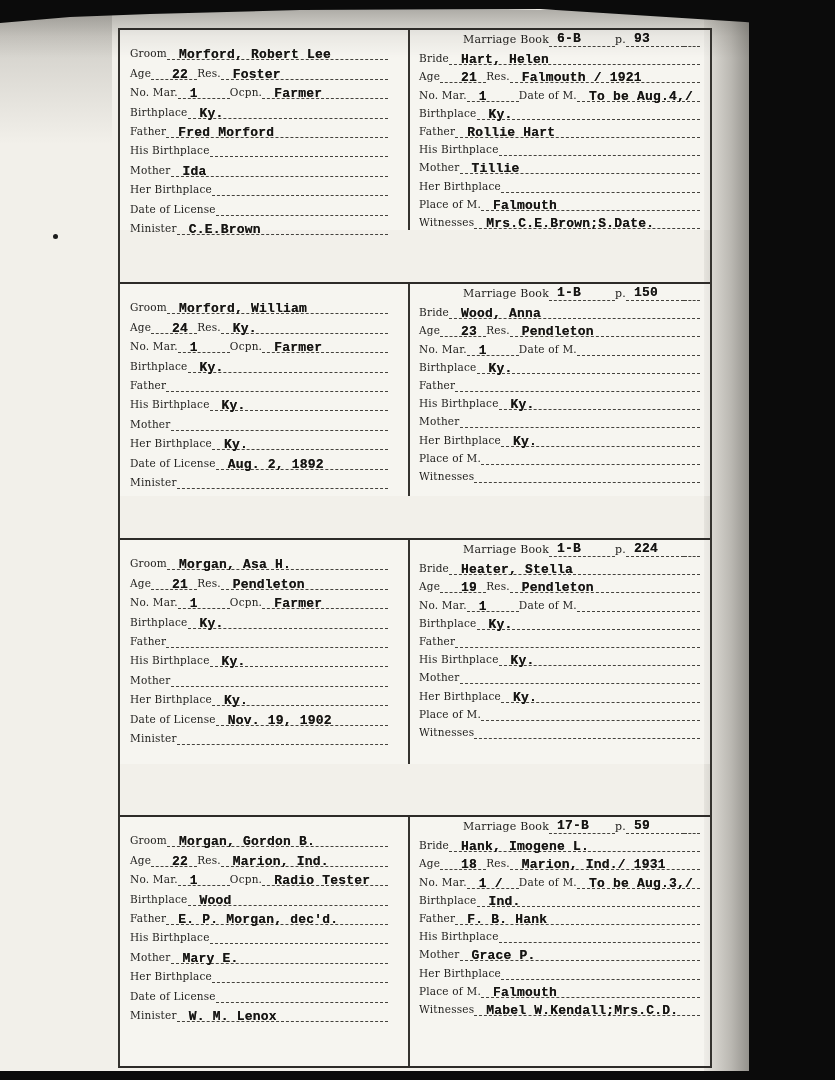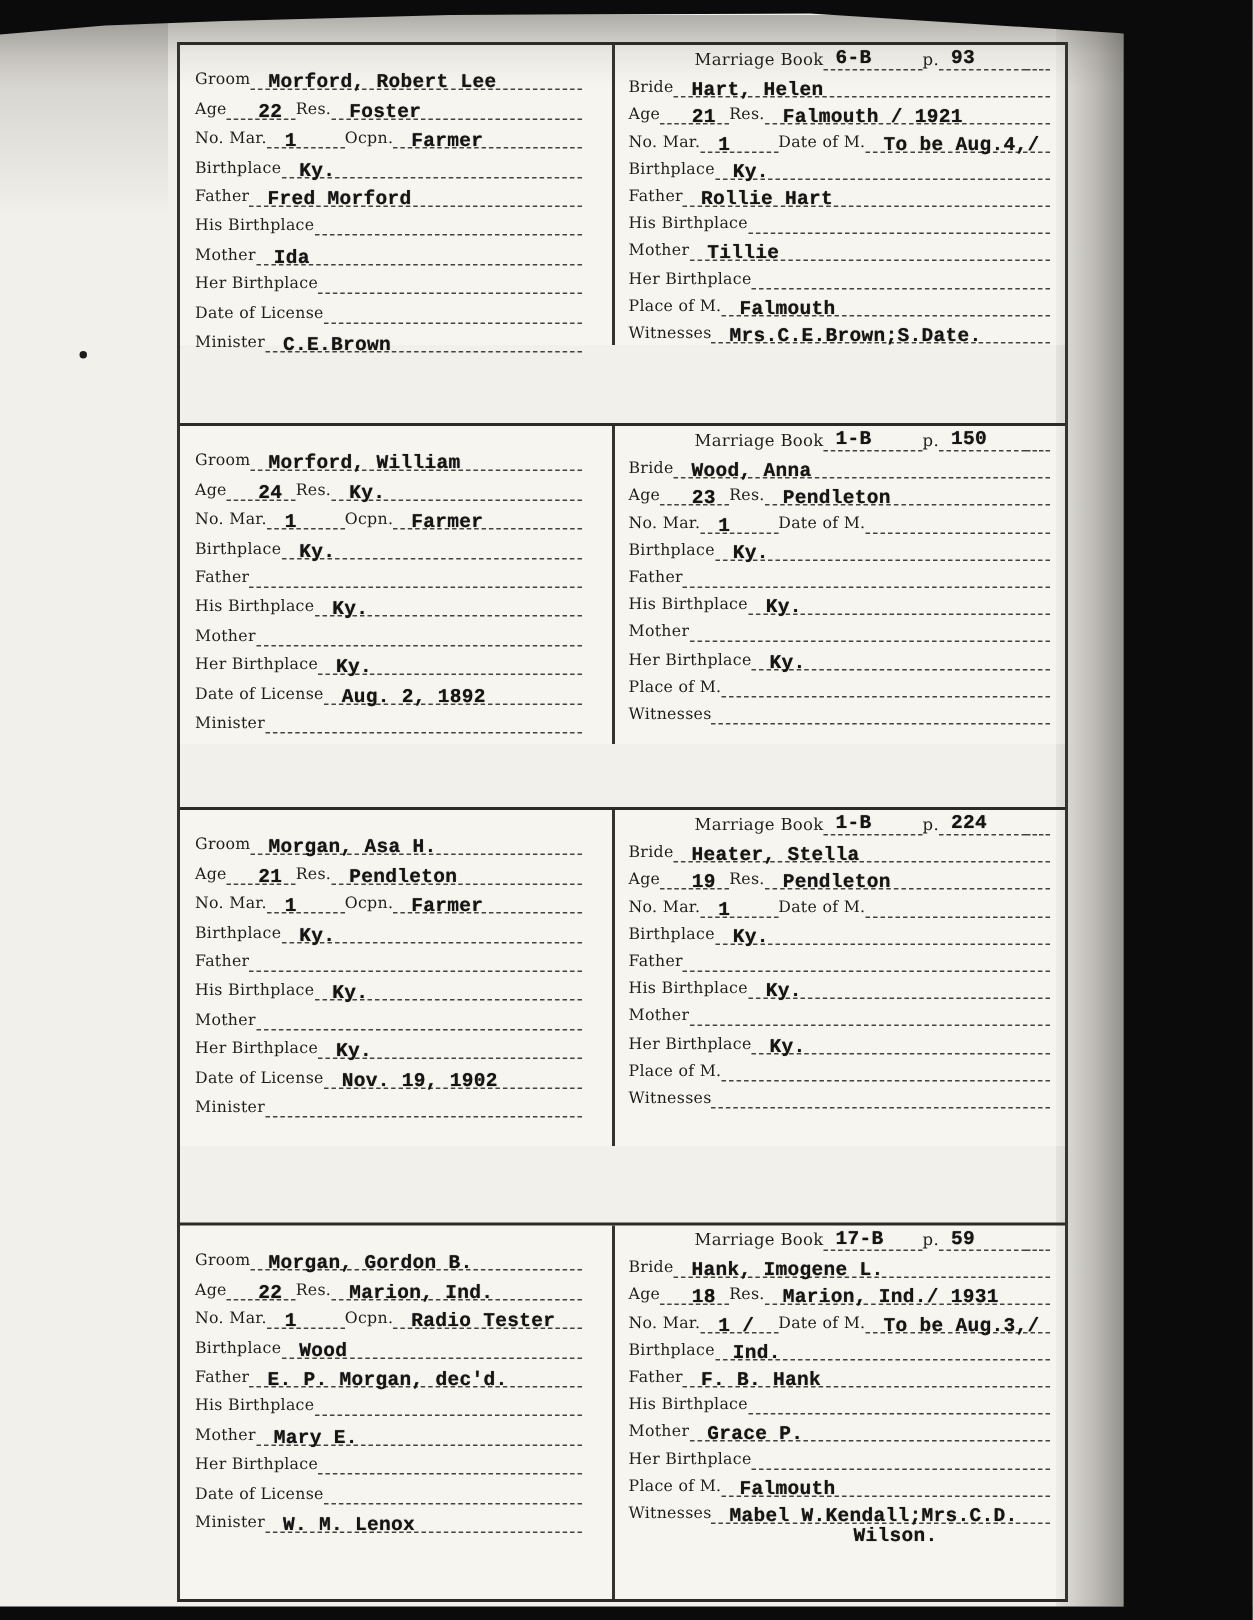--- a/index.html
+++ b/index.html
@@ -676,23 +676,20 @@
         <span class="fill">
               <span class="val">Falmouth</span>
             </span>
       </div>
       <div class="row">
         <span class="lbl">Witnesses</span>
         <span class="fill">
               <span class="val">Mabel W.Kendall;Mrs.C.D.</span>
             </span>
       </div>
-      <div class="row wit2">
-        <span class="val">Wilson.</span>
-      </div>
     </div>
   </div>
 </div>
 
   <div class="bar-top"></div>
   <div class="bar-right"></div>
   <div class="bar-bottom"></div>
 </div>
 
 </body></html>

